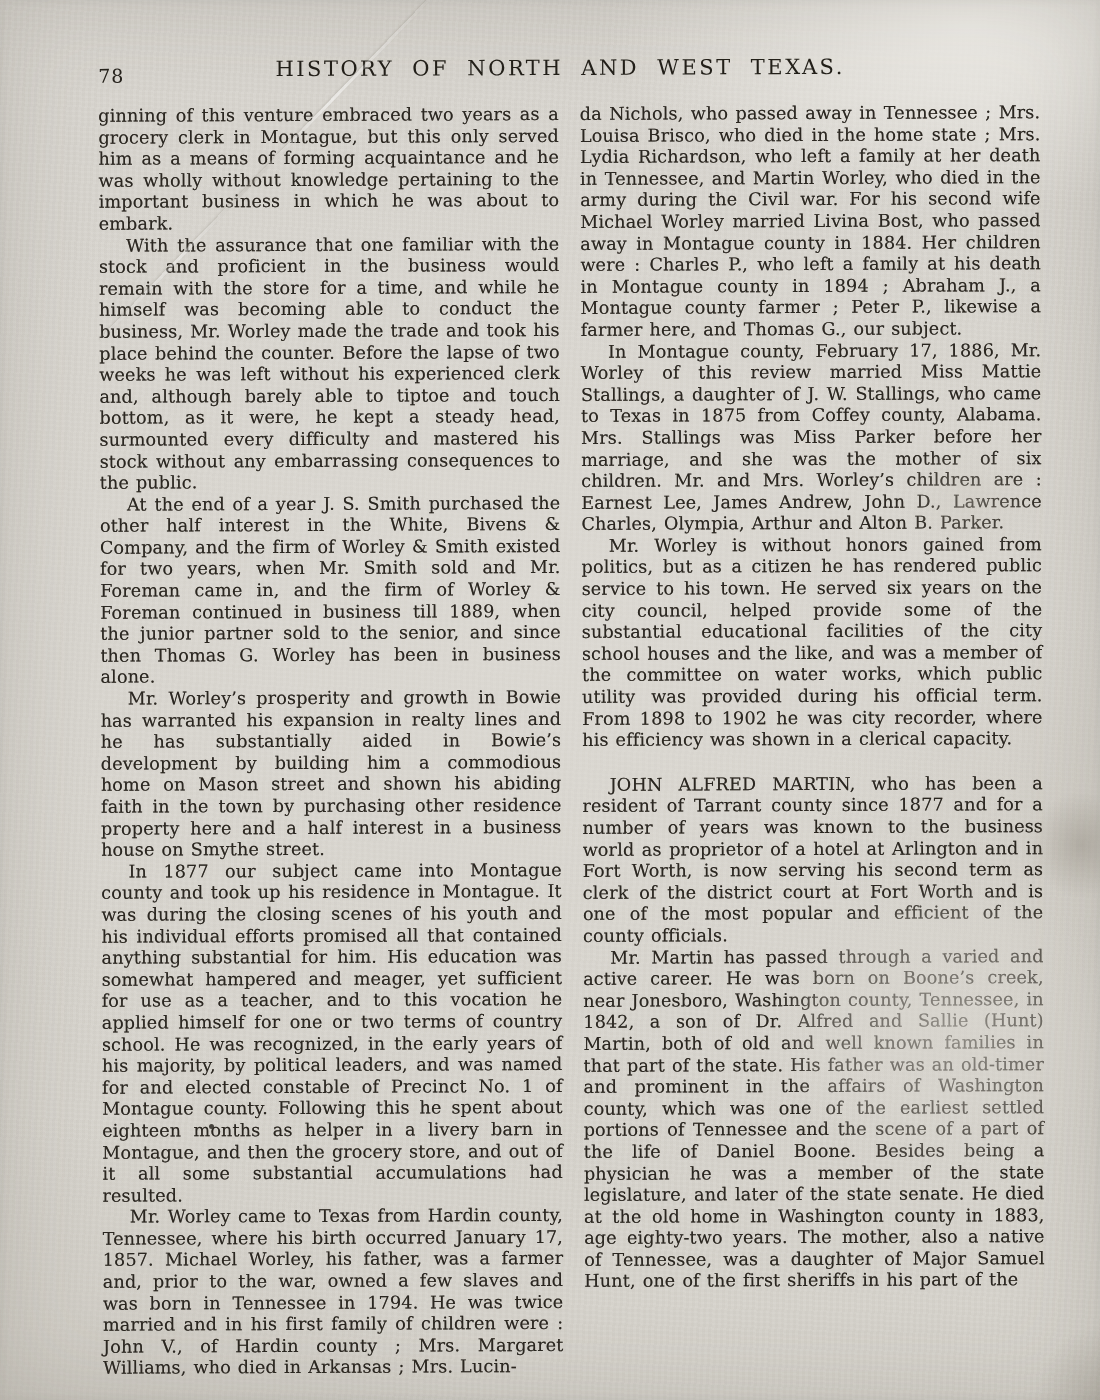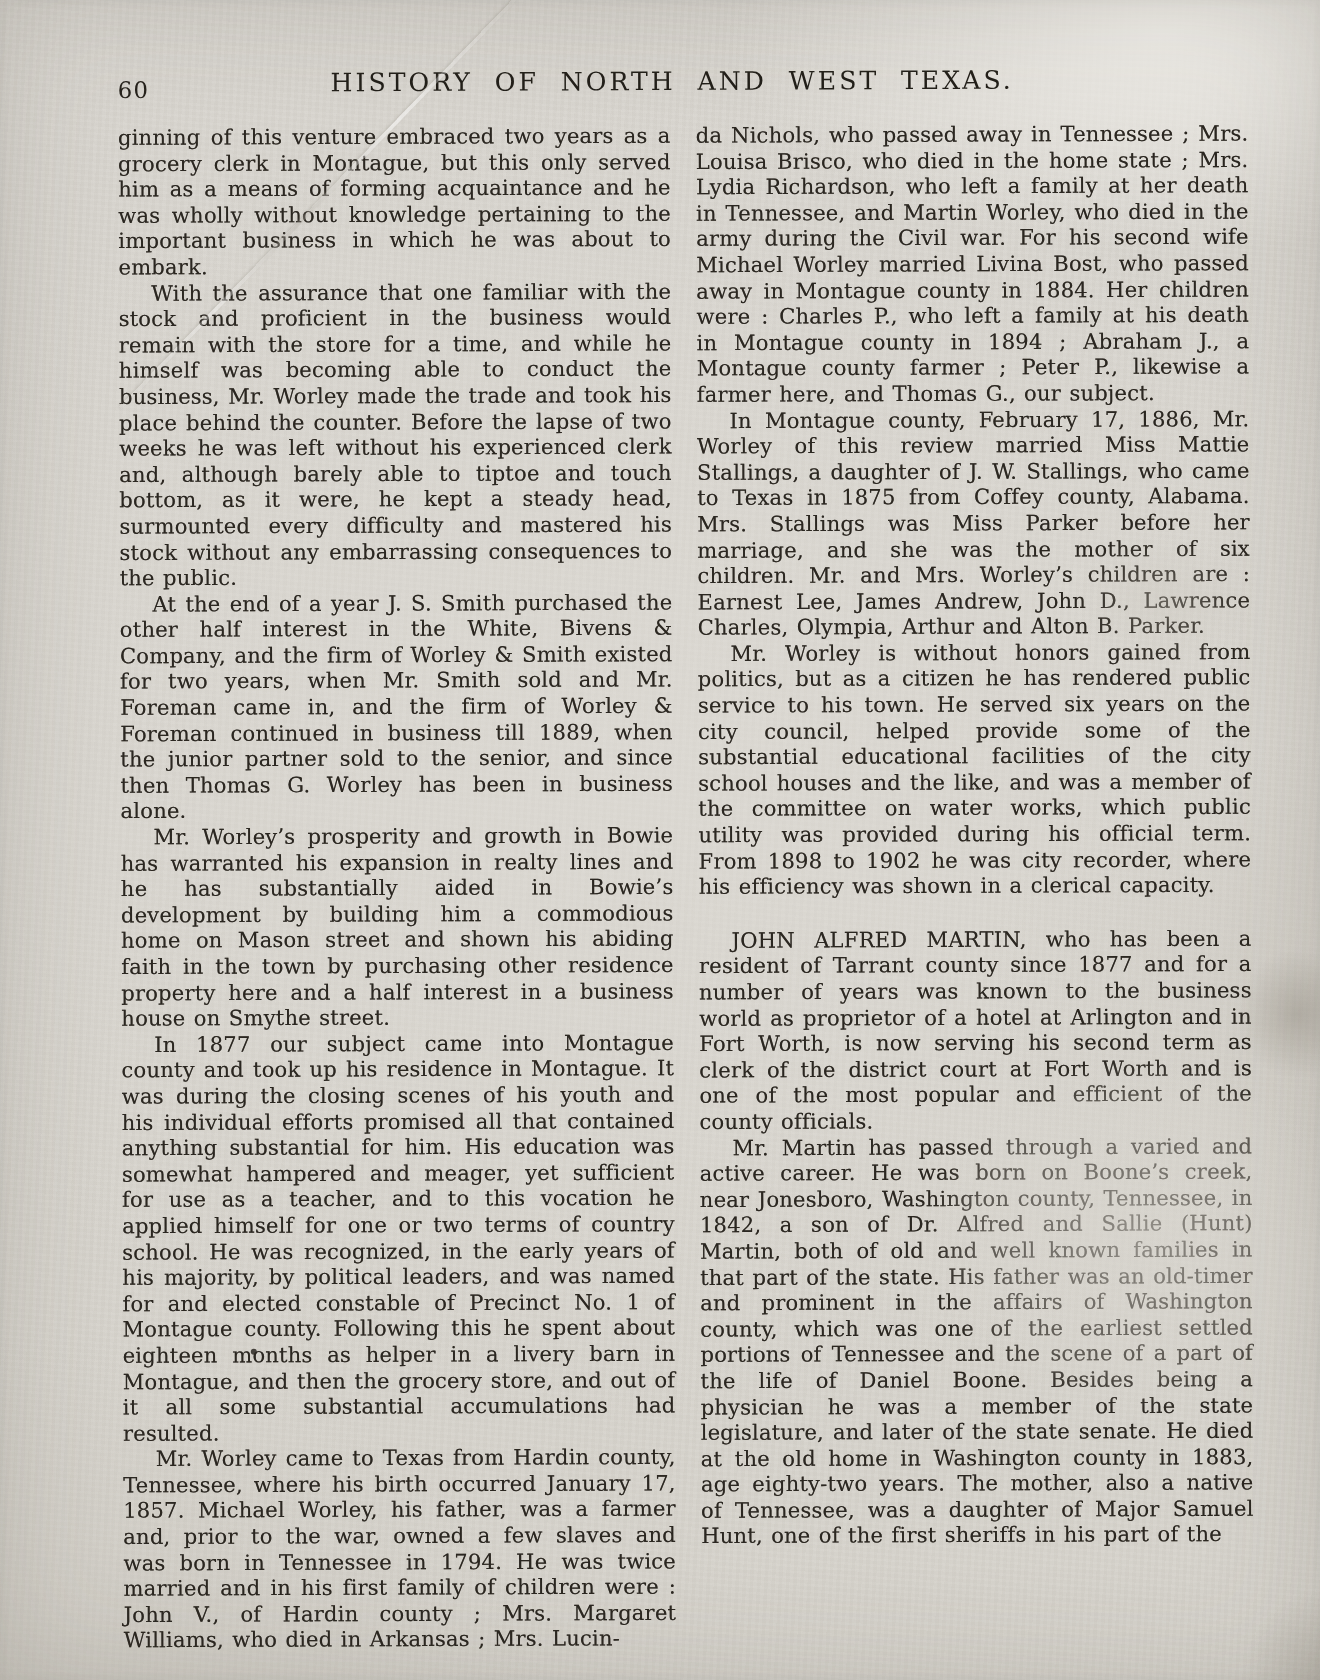--- a/index.html
+++ b/index.html
@@ -150,21 +150,21 @@
       inset 0 0 95px rgba(72,64,51,0.17),
       inset 0 0 10px rgba(72,64,51,0.06);
   }
 </style>
 </head>
 <body>
 
 <div class="scan-tilt">
 
   <header class="page-header">
-    <span class="folio">60</span>
+    <span class="folio">78</span>
     <h1 class="running-title">HISTORY OF NORTH AND WEST TEXAS.</h1>
   </header>
 
   <main class="columns">
     <section class="col">
       <p class="noindent">ginning of this venture embraced two years as a grocery clerk in Montague, but this only served him as a means of forming acquaintance and he was wholly without knowledge pertaining to the important business in which he was about to embark.</p>
       <p>With the assurance that one familiar with the stock and proficient in the business would remain with the store for a time, and while he himself was becoming able to conduct the business, Mr. Worley made the trade and took his place behind the counter. Before the lapse of two weeks he was left without his experienced clerk and, although barely able to tiptoe and touch bottom, as it were, he kept a steady head, surmounted every difficulty and mastered his stock without any embarrassing consequences to the public.</p>
       <p>At the end of a year J. S. Smith purchased the other half interest in the White, Bivens &amp; Company, and the firm of Worley &amp; Smith existed for two years, when Mr. Smith sold and Mr. Foreman came in, and the firm of Worley &amp; Foreman continued in business till 1889, when the junior partner sold to the senior, and since then Thomas G. Worley has been in business alone.</p>
       <p>Mr. Worley’s prosperity and growth in Bowie has warranted his expansion in realty lines and he has substantially aided in Bowie’s development by building him a commodious home on Mason street and shown his abiding faith in the town by purchasing other residence property here and a half interest in a business house on Smythe street.</p>
       <p>In 1877 our subject came into Montague county and took up his residence in Montague. It was during the closing scenes of his youth and his individual efforts promised all that contained anything substantial for him. His education was somewhat hampered and meager, yet sufficient for use as a teacher, and to this vocation he applied himself for one or two terms of country school. He was recognized, in the early years of his majority, by political leaders, and was named for and elected constable of Precinct No. 1 of Montague county. Following this he spent about eighteen months as helper in a livery barn in Montague, and then the grocery store, and out of it all some substantial accumulations had resulted.</p>

